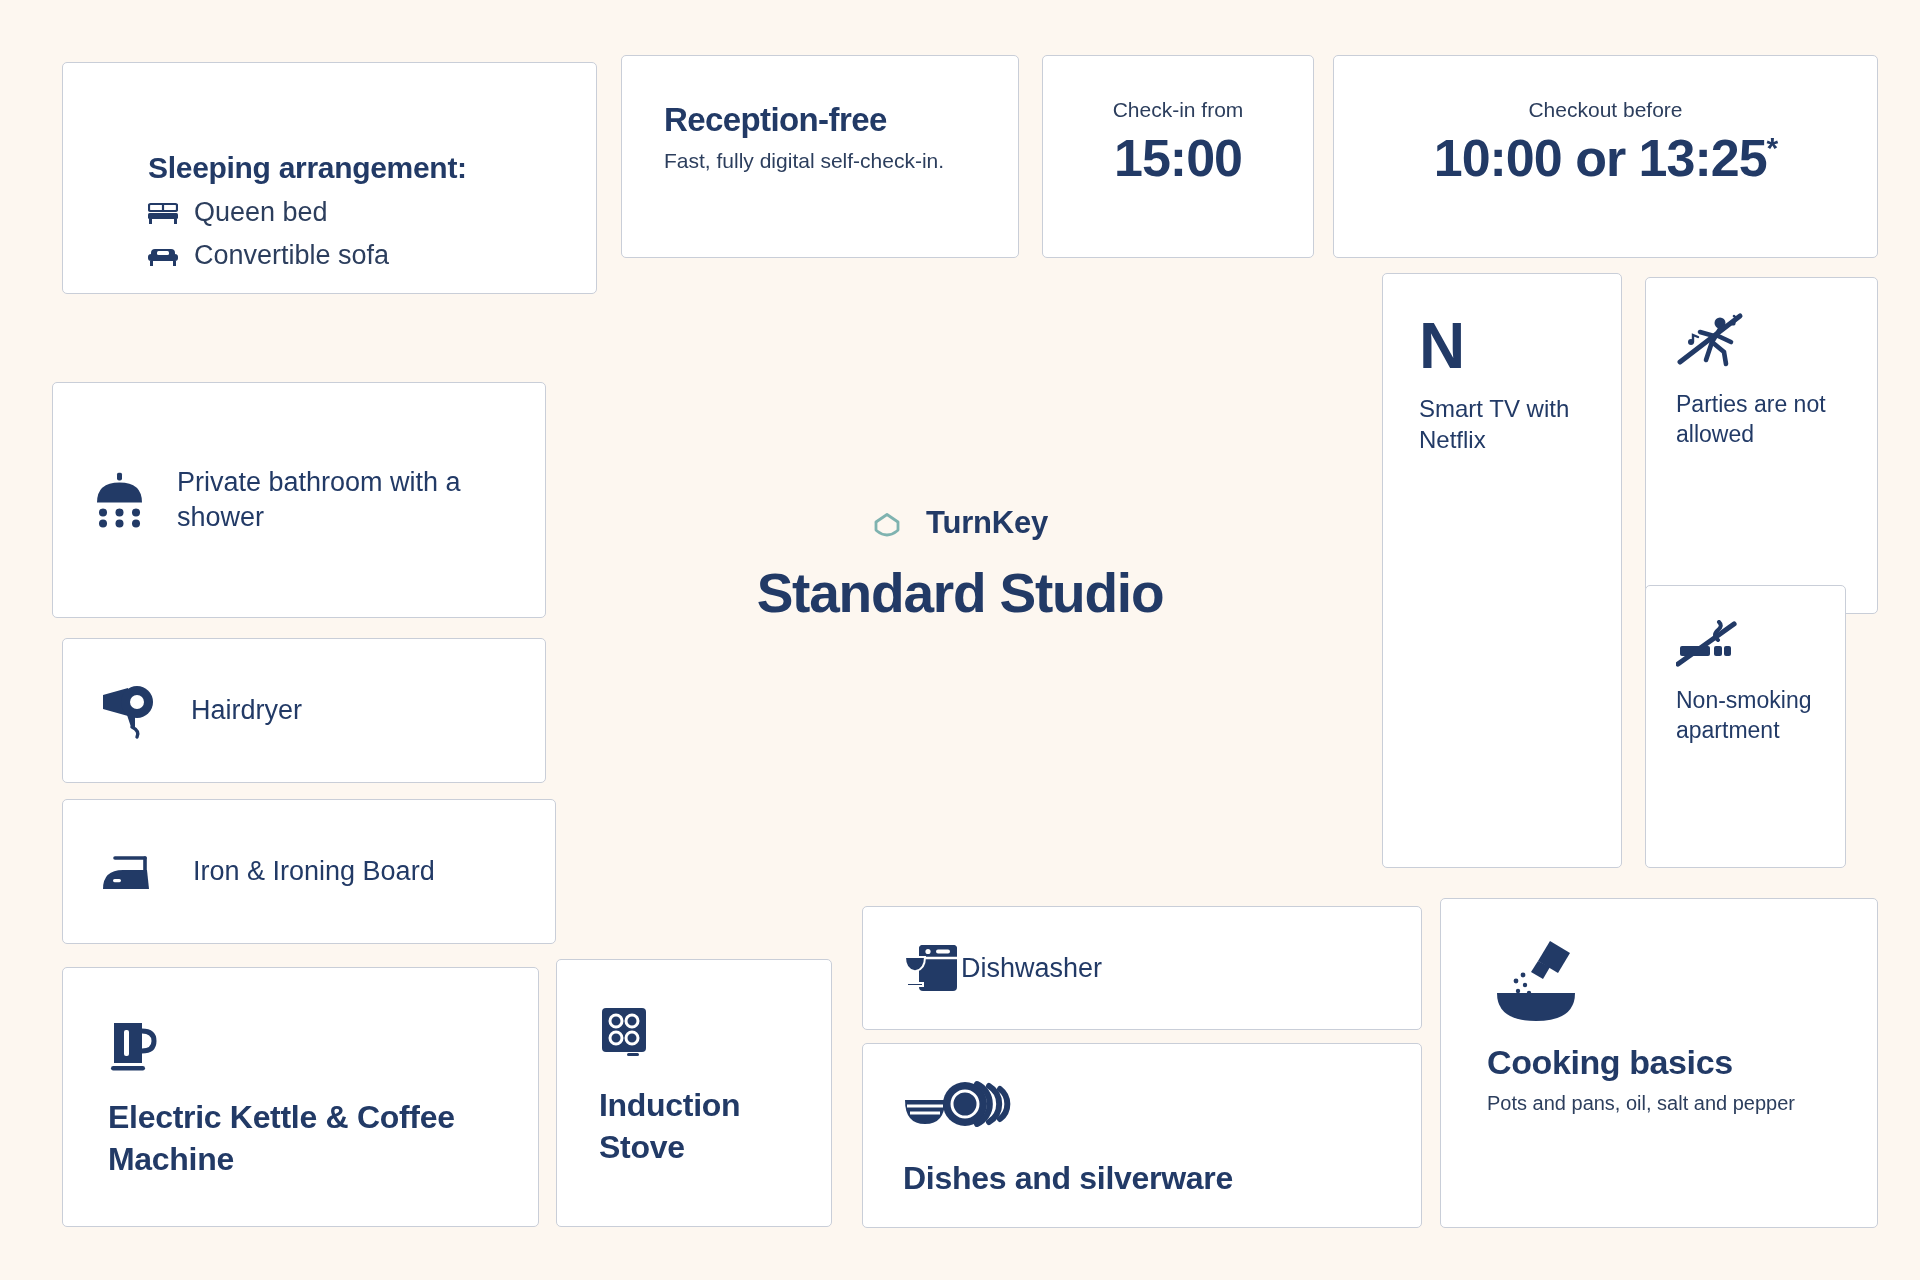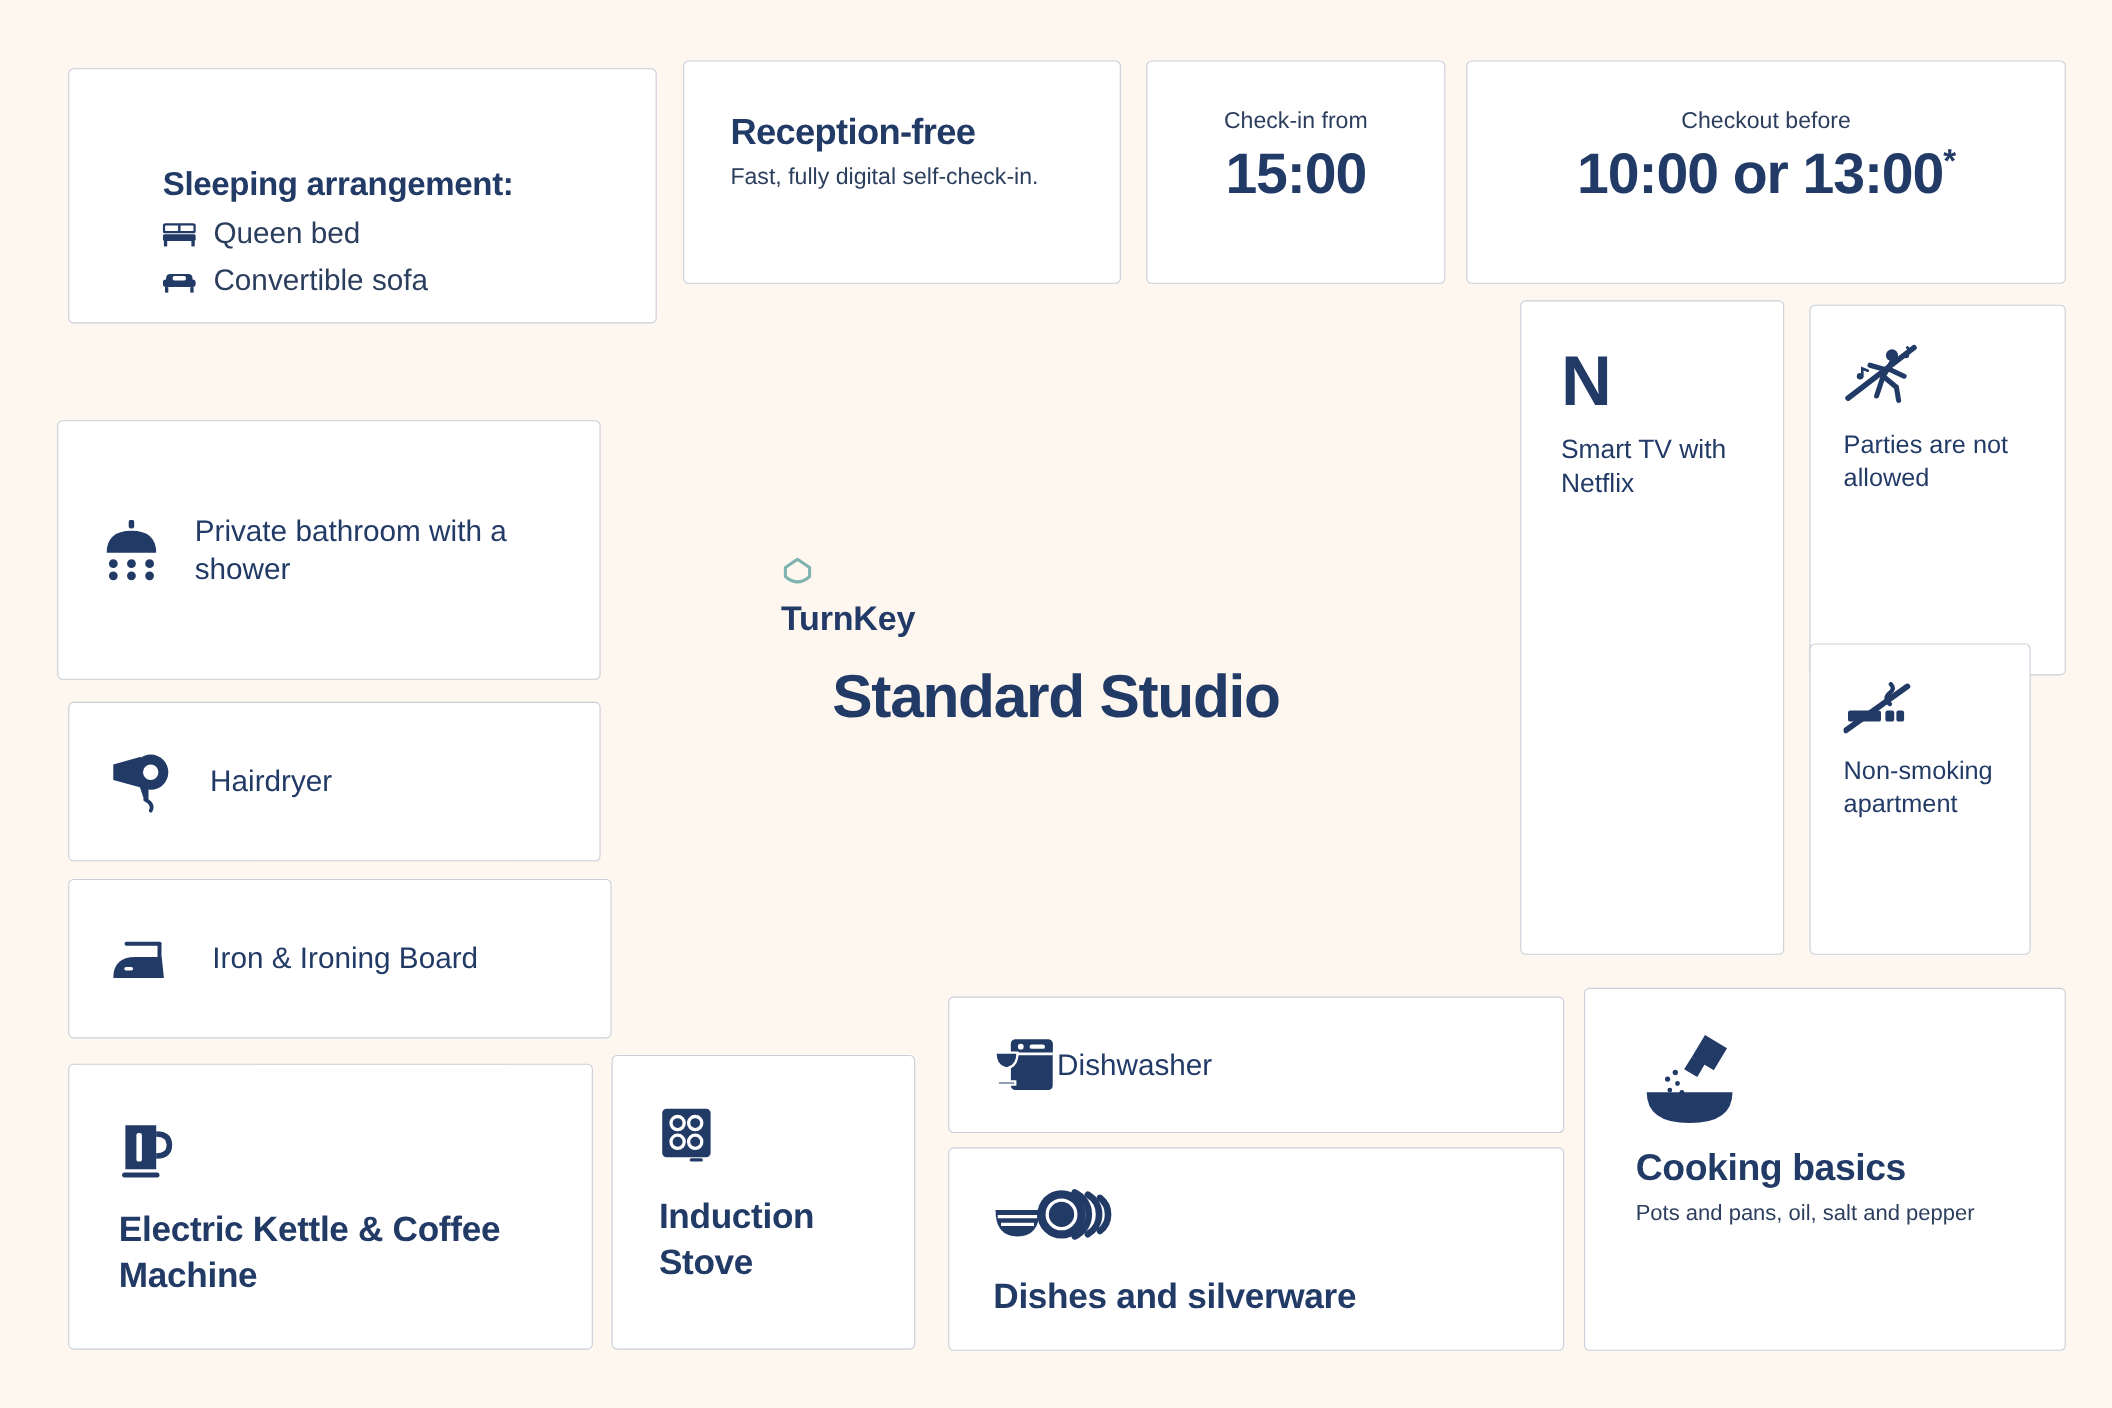--- a/index.html
+++ b/index.html
@@ -95,21 +95,21 @@
   #c-cooking { left: 1440px; top: 898px; width: 438px; height: 330px; }
   #c-cooking .inner { position: absolute; left: 46px; top: 40px; }
   .cook-title { margin-top: 18px; font-size: 34px; font-weight: 700; color: #223A66; letter-spacing: -.4px; }
   .cook-sub { margin-top: 8px; font-size: 20px; line-height: 1.35; color: #2C3E5D; }
 
   
   #brand {
     position: absolute; left: 710px; top: 505px; width: 500px;
     text-align: center;
   }
-  .brand-row { display: flex; align-items: flex-start; justify-content: center; gap: 10px; flex-direction: column; }
+  .brand-row { display: flex; align-items: flex-end; justify-content: center; gap: 24px; }
   .brand-name { font-size: 31px; font-weight: 600; color: #223A66; letter-spacing: -.2px; }
   .brand-title { margin-top: 20px; font-size: 55px; font-weight: 800; color: #223A66; letter-spacing: -1.2px; }
 
   svg { display: block; }
 </style>
 </head>
 <body>
 
 <div id="board">
 
@@ -153,21 +153,21 @@
   <div class="card" id="c-checkin">
     <div class="inner">
       <div class="meta-label">Check-in from</div>
       <div class="meta-time">15:00</div>
     </div>
   </div>
 
   <div class="card" id="c-checkout">
     <div class="inner">
       <div class="meta-label">Checkout before</div>
-      <div class="meta-time"><span>10:00 or 13:00</span><span class="star">*</span></div>
+      <div class="meta-time"><span>10:00 or 13:25</span><span class="star">*</span></div>
     </div>
   </div>
 
   <div class="card" id="c-bath">
     <div class="inner">
       <span>
         <svg width="58" height="56" viewBox="0 0 58 56">
           <rect x="26" y="0" width="5" height="8" rx="2" fill="#223A66"></rect>
           <path d="M6 30 Q6 10 28.5 10 Q51 10 51 30 Z" fill="#223A66"></path>
           <circle cx="12" cy="40" r="4" fill="#223A66"></circle>

